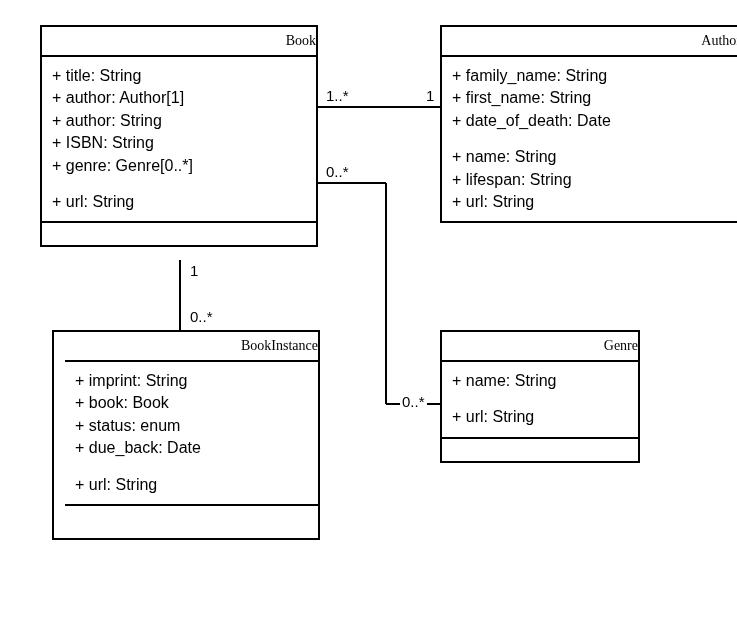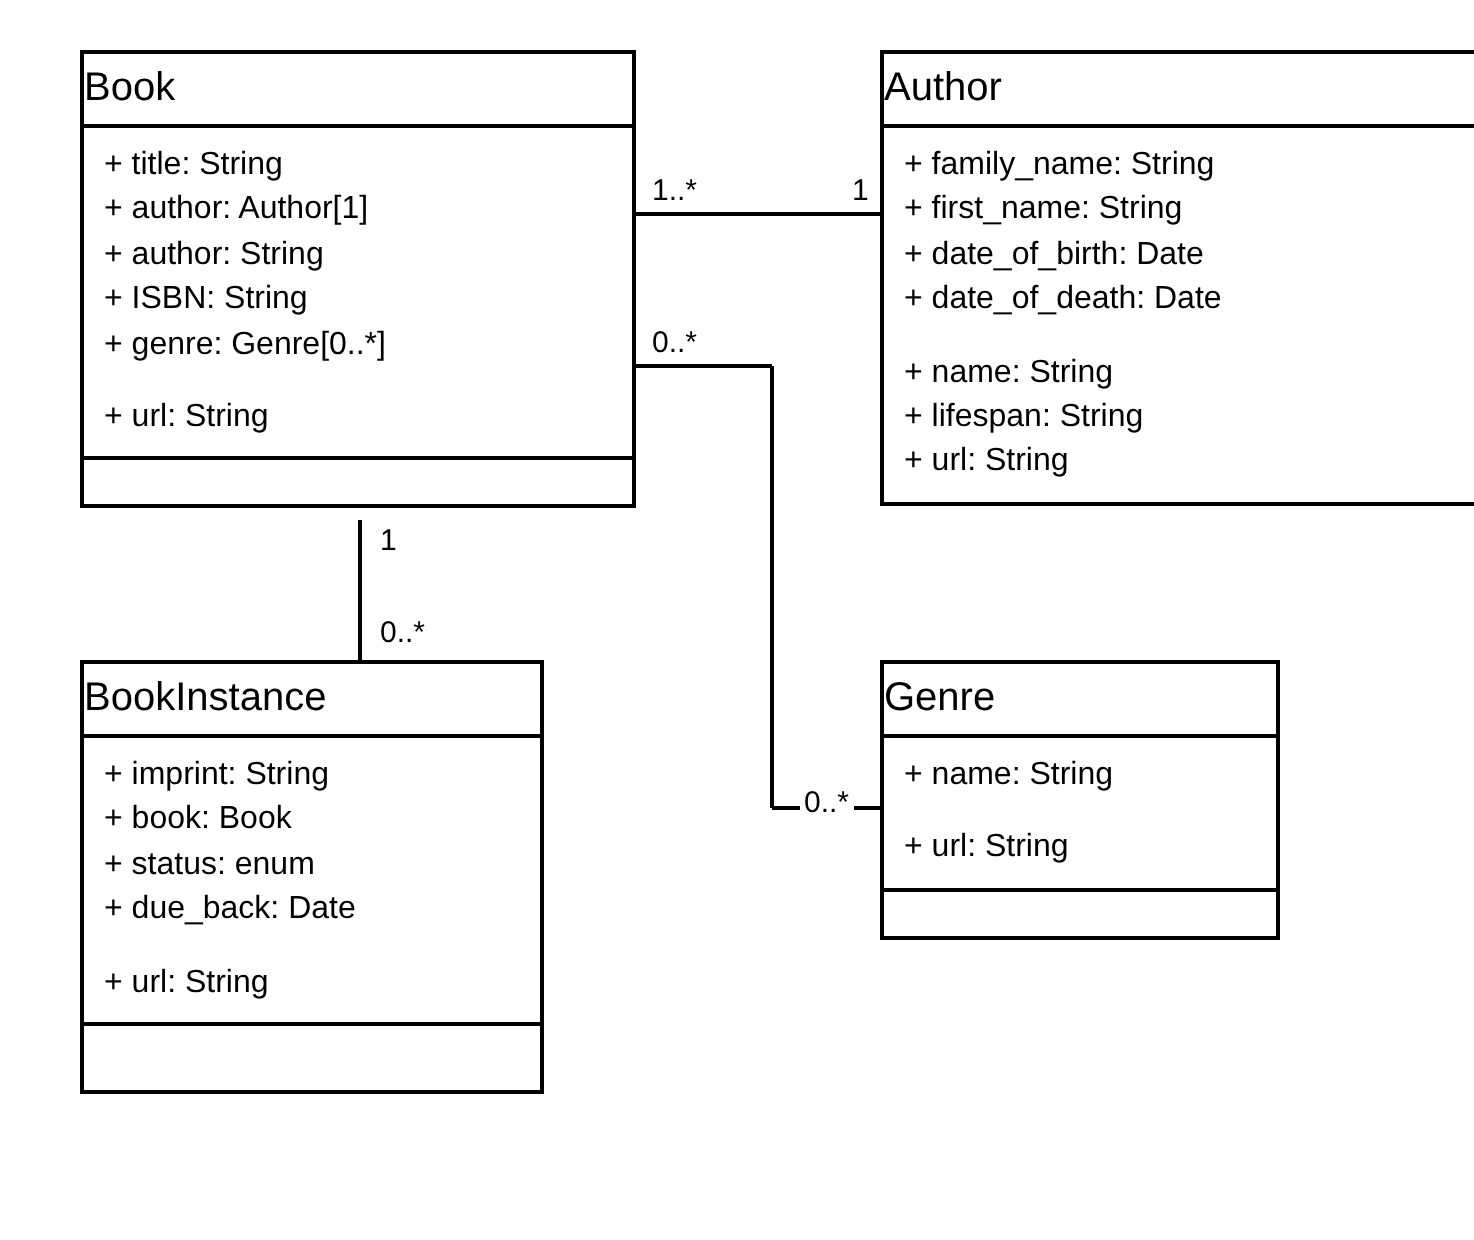--- a/index.html
+++ b/index.html
@@ -11,25 +11,26 @@
     height: 620px;
     position: relative;
   }
   .class-box {
     position: absolute;
     border: 2px solid #000;
     background: #fff;
     box-sizing: border-box;
   }
   .class-title {
-    text-align: left;
-    font-size: 20px;
+    text-align: right;
+    font-size: 14px;
     padding: 6px 0;
     border-bottom: 2px solid #000;
     box-sizing: border-box;
+    font-family: Liberation Serif, serif;
   }
   .class-body {
     padding: 8px 10px 8px 10px;
     font-size: 16px;
     line-height: 1.4;
     border-bottom: 2px solid #000;
     box-sizing: border-box;
   }
   .class-footer {
     height: 22px;
@@ -81,30 +82,29 @@
     <div class="attr">+ url: String</div>
   </div>
   <div class="class-footer"></div>
 </div>
 
 <div class="class-box" style="left:440px; top:25px; width:303px;">
   <div class="class-title">Author</div>
   <div class="class-body" style="border-bottom:none;">
     <div class="attr">+ family_name: String</div>
     <div class="attr">+ first_name: String</div>
-    <div class="attr">+ date_of_birth: Date</div>
     <div class="attr">+ date_of_death: Date</div>
     <div class="spacer"></div>
     <div class="attr">+ name: String</div>
     <div class="attr">+ lifespan: String</div>
     <div class="attr">+ url: String</div>
   </div>
 </div>
 
-<div class="class-box" style="left:40px; top:330px; width:232px;">
+<div class="class-box" style="left:52px; top:330px; width:268px;padding-left:11px;">
   <div class="class-title">BookInstance</div>
   <div class="class-body">
     <div class="attr">+ imprint: String</div>
     <div class="attr">+ book: Book</div>
     <div class="attr">+ status: enum</div>
     <div class="attr">+ due_back: Date</div>
     <div class="spacer"></div>
     <div class="attr">+ url: String</div>
   </div>
   <div class="class-footer" style="height:32px;"></div>

